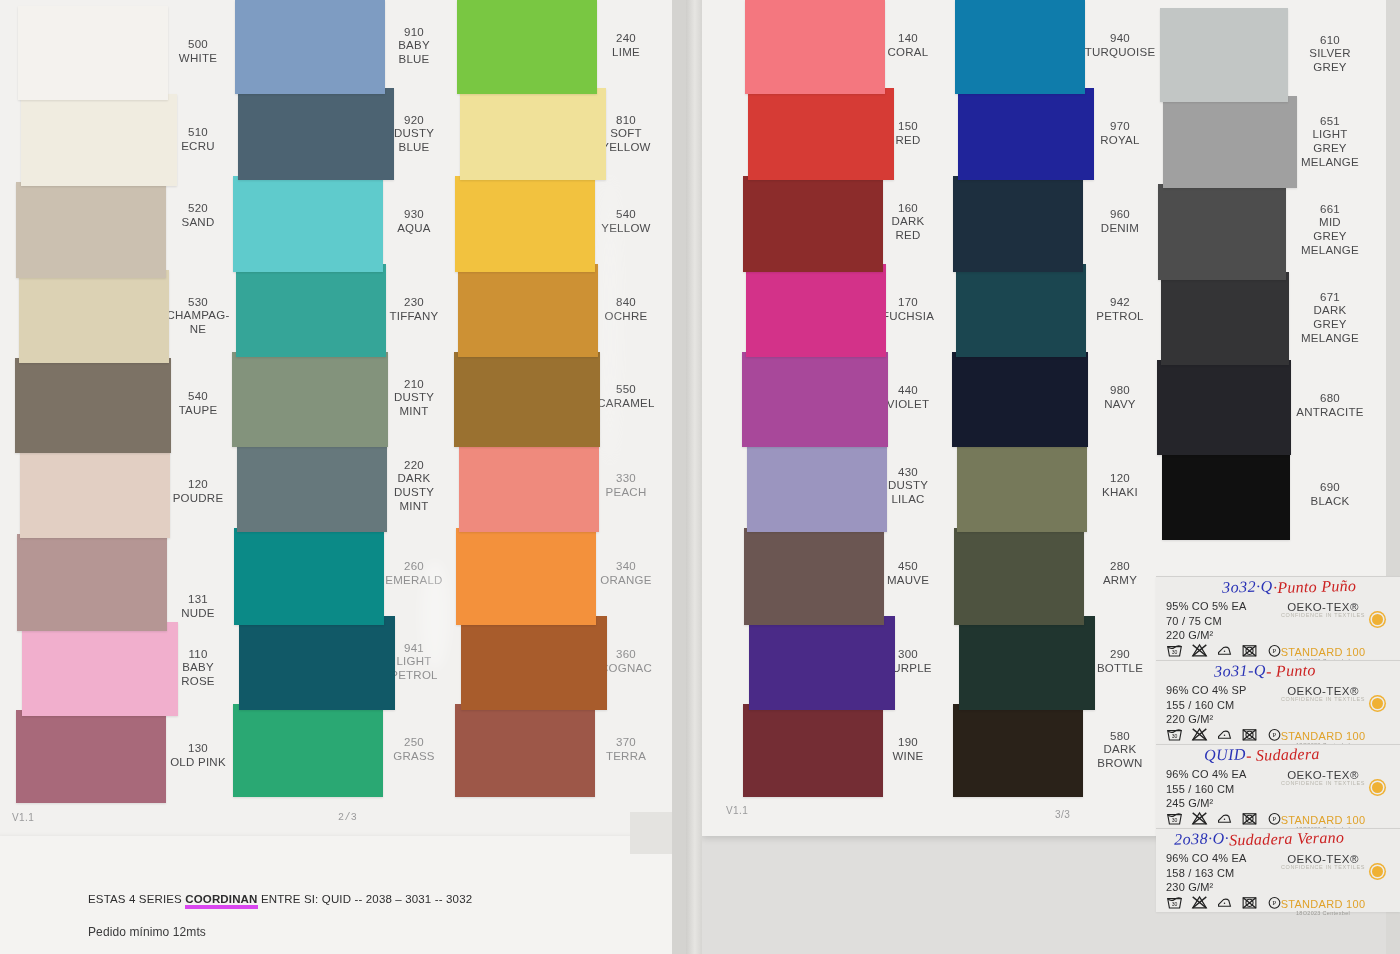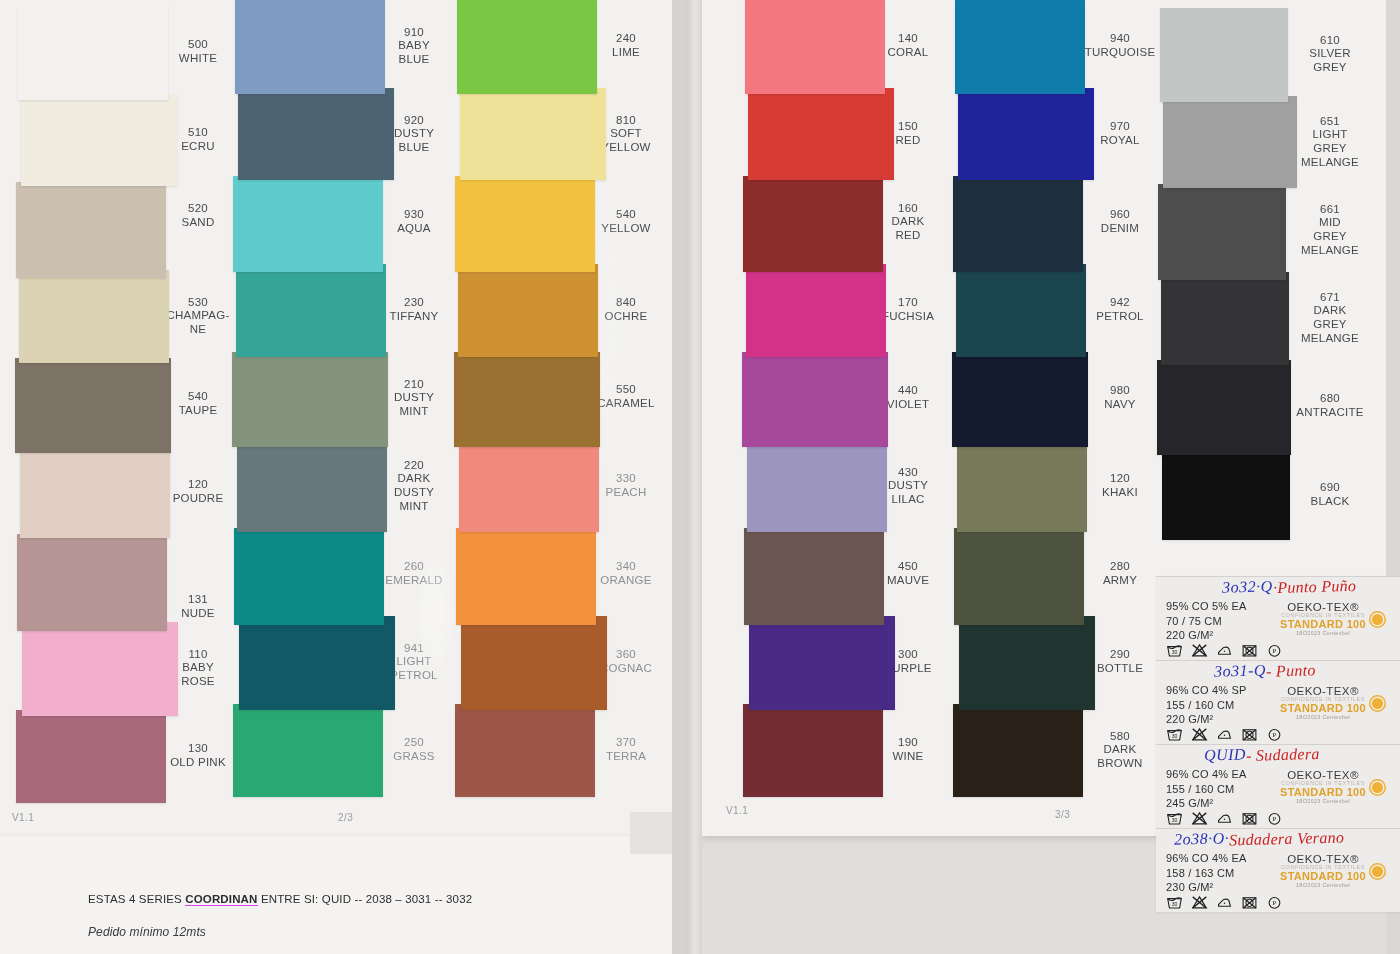--- a/index.html
+++ b/index.html
@@ -50,42 +50,42 @@
     white-space: pre-line;
   }
   .lab.dim { color: #8f8f90; }
 
   
   .pfoot { position:absolute; font-size:10px; color:#9a9a9b; letter-spacing:.4px; }
 
   
   .note1 { position:absolute; left:88px; top:893px; font-size:11.5px; color:#2d2d2e;
            letter-spacing:.15px; }
-  .note1 b { font-weight:bold; border-bottom:1px solid #d946ef; padding-bottom:0px;}
+  .note1 b { font-weight:bold; border-bottom:4px solid #d946ef; padding-bottom:0px;}
   .note2 { position:absolute; left:88px; top:925px; font-size:12px; color:#3a3a3b;
-           font-style: italic; letter-spacing:.1px;}
+           letter-spacing:.1px;}
 
   
   .card {
     position:absolute; left:1156px; width:244px; height:84px;
     background:#edecea; border-top:1px solid #d2d1cf;
     box-shadow: 0 1px 2px rgba(0,0,0,.06);
   }
   .hand { position:absolute; top:1px; left:10px; white-space:nowrap;
           font-family:"Liberation Serif", serif; font-size:16px; }
   .hand .code { color:#2a33b6; font-style:italic; letter-spacing:.5px;
                 transform: rotate(-1.5deg); display:inline-block; }
   .hand .desc { color:#cc2222; font-style:italic; letter-spacing:.3px;
                 transform: rotate(-1.5deg); display:inline-block; }
   .spec { position:absolute; left:10px; top:22px; font-size:11px; color:#2f2f30;
           line-height:14.5px; letter-spacing:.2px;}
   .oeko { position:absolute; right:12px; top:24px; text-align:center; width:130px;}
   .oeko .o1 { font-size:11.5px; color:#3b3b3d; letter-spacing:.4px; }
   .oeko .o2 { font-size:5.5px; color:#b9b7ae; letter-spacing:.6px; margin-top:-1px;}
-  .oeko .o3 { font-size:11px; color:#e0a22a; font-weight:bold; letter-spacing:.3px; }
+  .oeko .o3 { font-size:11px; color:#e0a22a; font-weight:normal; letter-spacing:.3px;margin-top:28px; }
   .oeko .o4 { font-size:5.5px; color:#9b9a95; letter-spacing:.3px; }
   .oeko .sun { position:absolute; right:5px; top:13px; width:11px; height:11px;
                border-radius:50%; background:#efb134;
                box-shadow:0 0 0 1.5px #edecea, 0 0 0 3px #efb134; }
   .care { position:absolute; left:10px; top:66px; display:flex; gap:8px; align-items:center; }
   .care svg { display:block; }
 
   .hl { position:absolute; background:rgba(255,255,255,.30); pointer-events:none; }
 </style>
 </head>
@@ -306,21 +306,21 @@
 MELANGE</div>
           <div class="lab" style="top: 384.4px;">680
 ANTRACITE</div>
           <div class="lab" style="top: 451px; margin-top: 22px;">690
 BLACK</div>
         </div>
       </div>
     </div>
 
   <div class="pfoot" style="left:12px;  top:812px;">V1.1</div>
-  <div class="pfoot" style="left:338px; top:812px;">2/3</div>
+  <div class="pfoot" style="left:338px; top:812px;font-family:Liberation Mono, monospace;">2/3</div>
   <div class="pfoot" style="left:726px; top:805px;">V1.1</div>
   <div class="pfoot" style="left:1055px;top:809px;">3/3</div>
 
   <div class="note1">
     <span>ESTAS 4 SERIES </span><b>COORDINAN</b><span> ENTRE SI:   QUID -- 2038 – 3031 -- 3032</span>
   </div>
   <div class="note2">Pedido mínimo 12mts</div>
 
   <div id="cards-host">
       <div class="card" style="top: 576px;">

